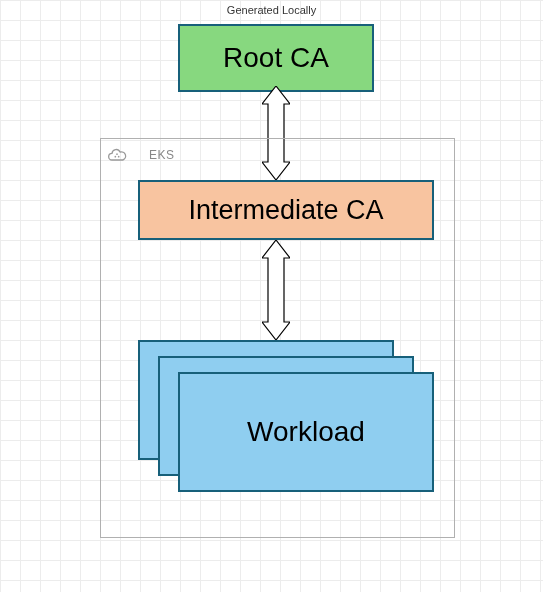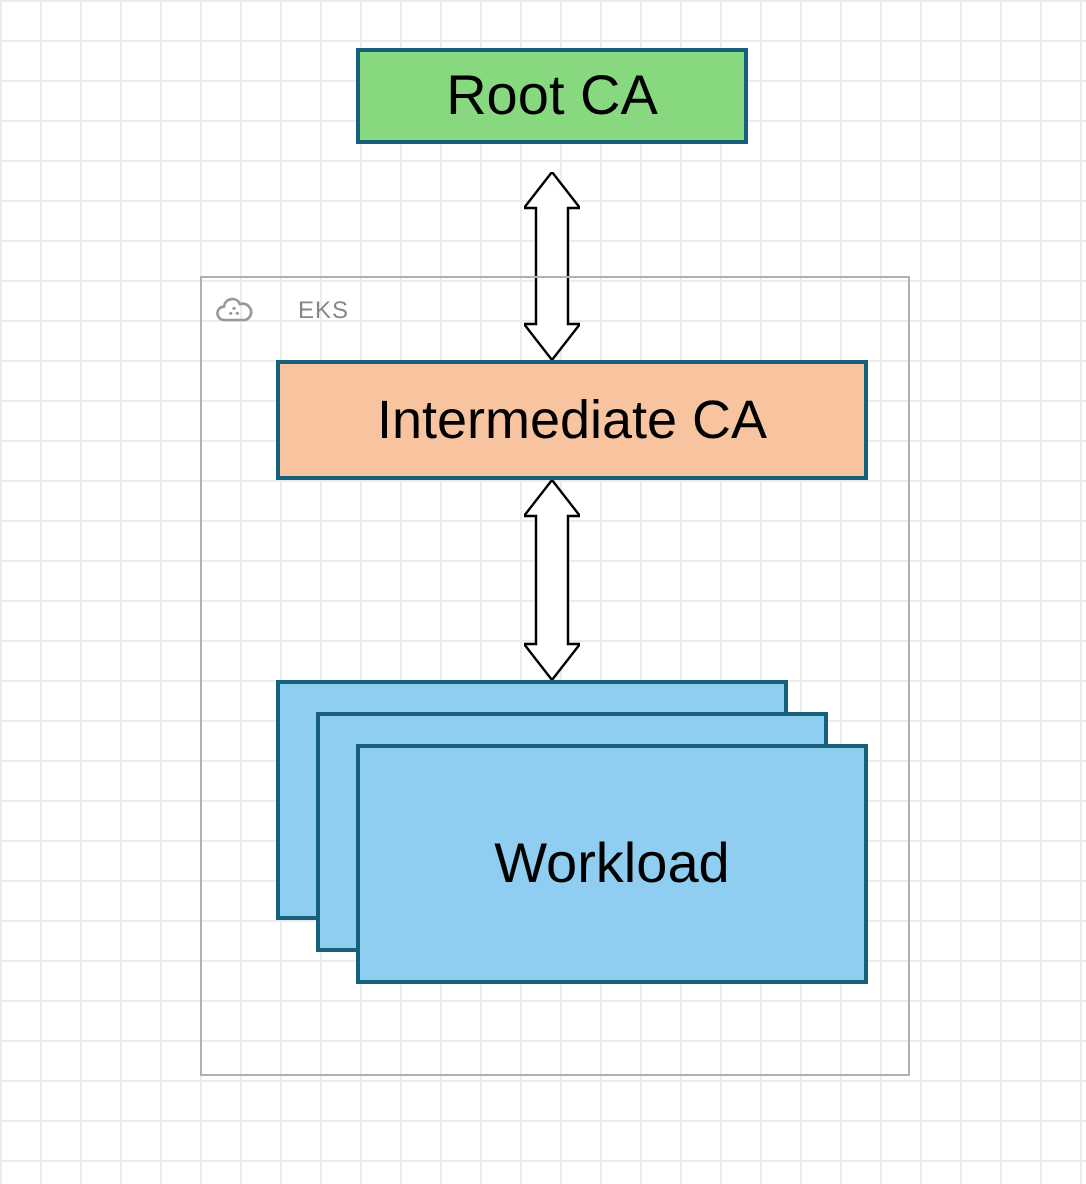--- a/index.html
+++ b/index.html
@@ -22,21 +22,21 @@
     width: 100%;
     text-align: center;
     font-size: 11px;
     color: #333;
   }
   .root-box {
     position: absolute;
     top: 24px;
     left: 178px;
     width: 196px;
-    height: 48px;
+    height: 68px;
     background: #87d87f;
     border: 2px solid #17607a;
     display: flex;
     align-items: center;
     justify-content: center;
     font-size: 28px;
     color: #000;
   }
   .eks-container {
     position: absolute;
@@ -103,20 +103,21 @@
   
   .arrow {
     position: absolute;
   }
 </style>
 </head>
 <body>
 
 <div class="canvas">
 
+  <div class="subtitle">Generated Locally</div>
 
   <div class="root-box">
     <span>Root CA</span>
   </div>
 
   <svg class="arrow" style="top:86px; left:262px;" width="28" height="94" viewBox="0 0 28 94">
     <path d="M 6 18 L 6 76 L 0 76 L 14 94 L 28 76 L 22 76 L 22 18 L 28 18 L 14 0 L 0 18 Z" fill="#ffffff" stroke="#000000" stroke-width="1.2"></path>
   </svg>
 
   <div class="eks-container">

